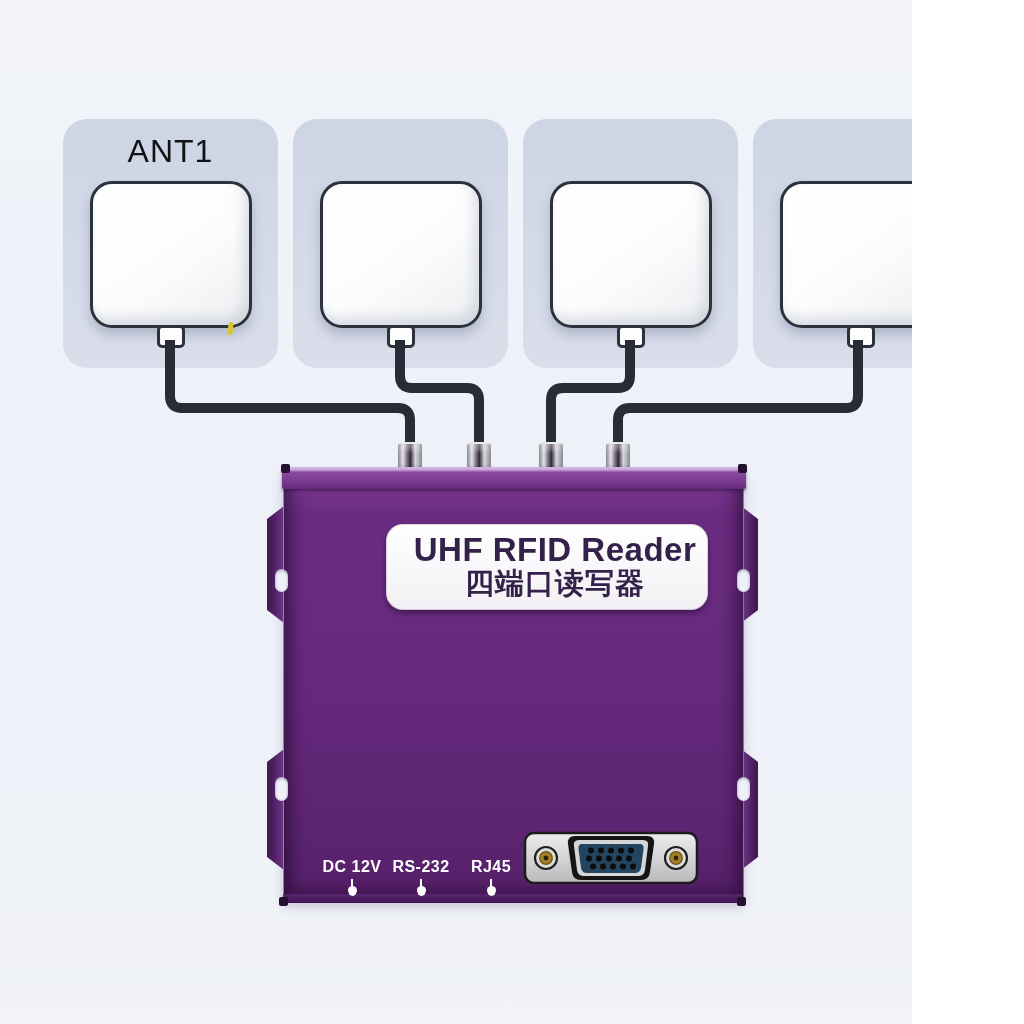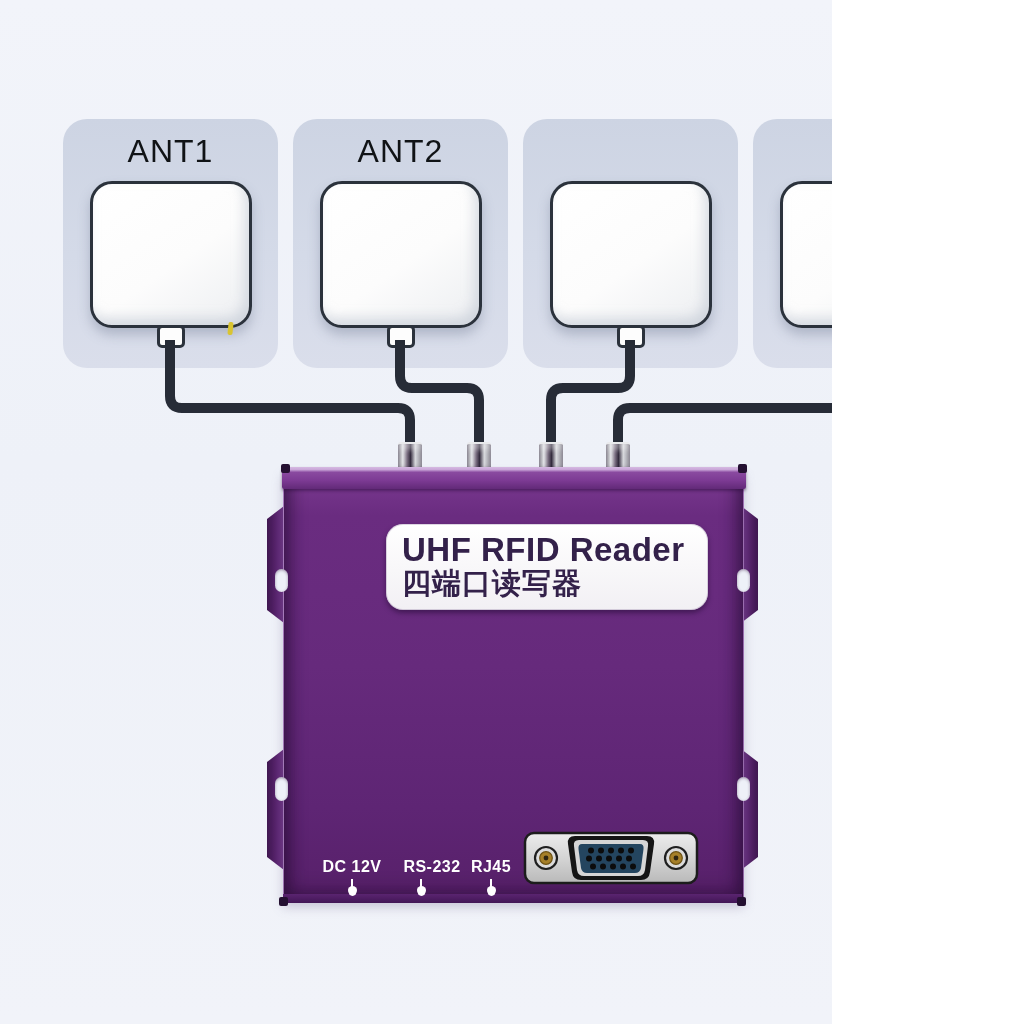--- a/index.html
+++ b/index.html
@@ -1,17 +1,17 @@
 <!DOCTYPE html>
 <html><head>
 <meta charset="utf-8">
 <style>
   html,body{margin:0;padding:0;}
   body{font-family:"Liberation Sans", sans-serif;}
-  #stage{position:relative;width:832px;height:1024px;overflow:hidden;
+  #stage{position:relative;width:912px;height:1024px;overflow:hidden;
          background:linear-gradient(180deg,#f2f4fa 0%,#eef1f8 45%,#f1f3f9 100%);}
 
   
   .card{position:absolute;top:119px;width:215px;height:249px;border-radius:24px;
         background:linear-gradient(180deg,#cdd4e3 0%,#d4dae8 55%,#dadeeb 100%);}
   .card-label{position:absolute;top:14px;left:0;right:0;text-align:center;
         font-size:32px;font-weight:500;letter-spacing:1px;color:#101316;}
   .panel{position:absolute;top:62px;left:50%;transform:translateX(-50%);
         width:156px;height:141px;border:3px solid #2b323c;border-radius:22px;
         background:linear-gradient(145deg,#ffffff 0%,#fcfcfc 55%,#eceef1 100%);
@@ -52,22 +52,22 @@
   .tab.right{background:linear-gradient(270deg,#3f1750,#5a2470 60%,#6a2d80);
        clip-path:polygon(0 0,0 100%,100% calc(100% - 13px),100% 13px);}
   .slot{position:absolute;width:13px;border-radius:7px;background:#eef1f8;z-index:5;
        box-shadow:inset 0 1px 3px rgba(55,25,70,.45);}
 
   
   .nameplate{position:absolute;left:386px;top:524px;width:322px;height:86px;z-index:5;
        border-radius:17px;background:linear-gradient(180deg,#ffffff 0%,#f2f0f4 100%);
        box-shadow:0 3px 5px rgba(30,8,45,.5), inset 0 0 0 1px rgba(120,90,140,.25);
        padding:0;box-sizing:border-box;}
-  .np-line1{margin:9px 0 0 16px;font-size:33px;font-weight:600;letter-spacing:.5px;color:#33214a;line-height:1.0;}
-  .np-line2{margin:3px 0 0 16px;font-size:29px;font-weight:600;letter-spacing:1px;color:#33214a;line-height:1.0;}
+  .np-line1{margin:9px 0 0 16px;font-size:33px;font-weight:600;letter-spacing:.5px;color:#33214a;line-height:1.0;text-align:center;}
+  .np-line2{margin:3px 0 0 16px;font-size:29px;font-weight:600;letter-spacing:1px;color:#33214a;line-height:1.0;text-align:center;}
 
   
   .port-label{position:absolute;top:858px;transform:translateX(-50%);z-index:5;
        color:#ffffff;font-size:16px;font-weight:700;letter-spacing:.5px;white-space:nowrap;}
   .port-arrow{position:absolute;top:879px;transform:translateX(-50%);z-index:5;width:10px;height:18px;}
   .port-arrow .stem{position:absolute;left:4px;top:0;width:2px;height:8px;background:#ffffff;}
   .port-arrow .bulb{position:absolute;left:0.5px;top:7px;width:9px;height:10px;background:#ffffff;
        border-radius:50% 50% 50% 50%/40% 40% 60% 60%;}
 
   #db15{position:absolute;left:523px;top:830px;z-index:5;}
@@ -77,21 +77,20 @@
 
 <div id="stage">
 
   <div class="card" style="left:63px">
     <div class="card-label">ANT1</div>
     <div class="panel"></div>
     <div class="tick"></div>
     <div class="stub"></div>
   </div>
   <div class="card" style="left:293px">
-    <div class="card-label">ANT2</div>
     <div class="panel"></div>
     <div class="stub"></div>
   </div>
   <div class="card" style="left:523px">
     <div class="panel"></div>
     <div class="stub"></div>
   </div>
   <div class="card" style="left:753px">
     <div class="panel"></div>
     <div class="stub"></div>
@@ -127,21 +126,21 @@
   <div class="nub" style="left:738px;top:464px"></div>
   <div class="nub" style="left:279px;top:897px"></div>
   <div class="nub" style="left:737px;top:897px"></div>
 
   <div class="nameplate">
     <div class="np-line1">UHF RFID Reader</div>
     <div class="np-line2">四端口读写器</div>
   </div>
 
   <div class="port-label" style="left:352px">DC 12V</div>
-  <div class="port-label" style="left:432px">RS-232</div>
+  <div class="port-label" style="left:421px">RS-232</div>
   <div class="port-label" style="left:491px">RJ45</div>
   <div class="port-arrow" style="left:352px">
       <div class="stem"></div>
       <div class="bulb"></div>
     </div>
   <div class="port-arrow" style="left:421px">
       <div class="stem"></div>
       <div class="bulb"></div>
     </div>
   <div class="port-arrow" style="left:491px">

